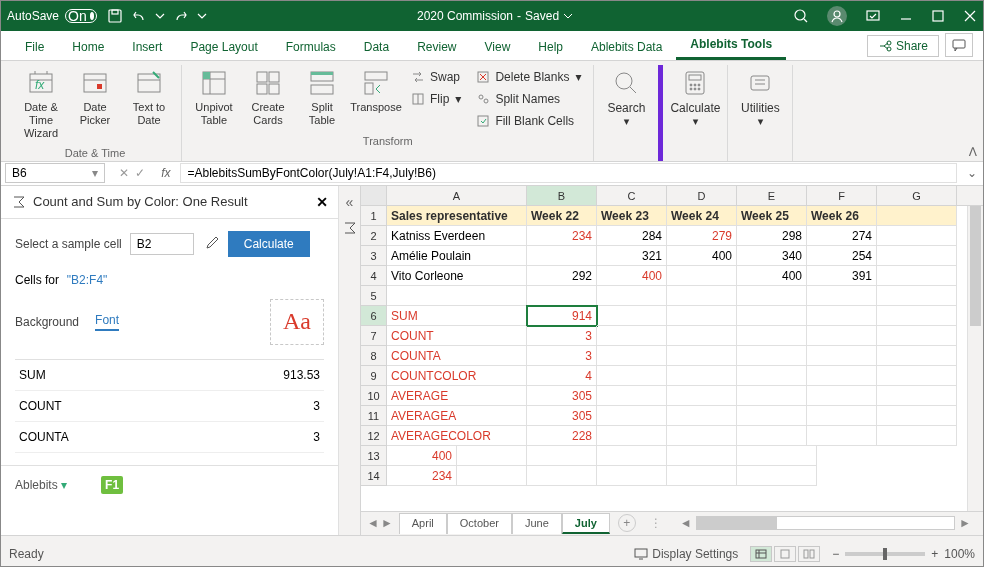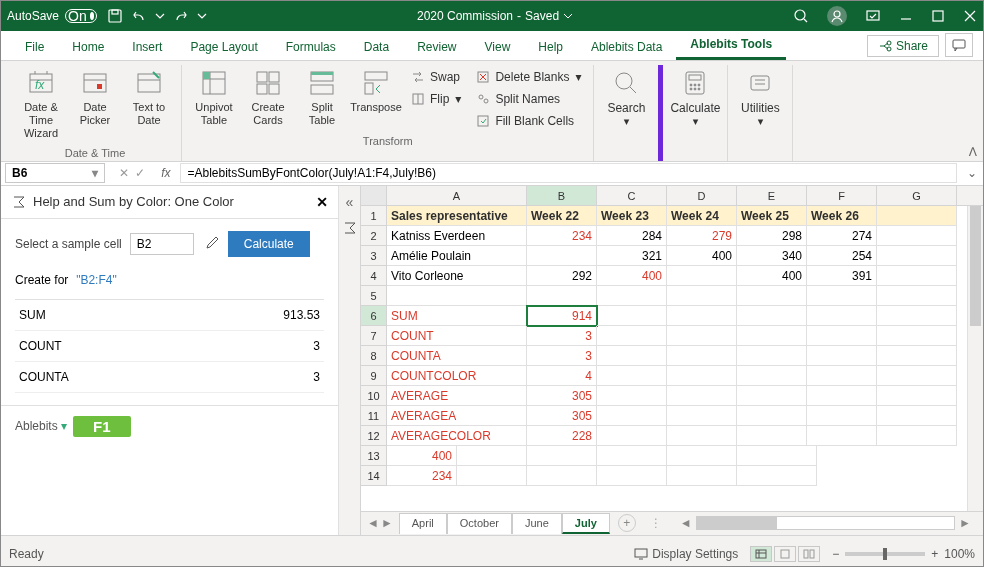--- a/index.html
+++ b/index.html
@@ -26,21 +26,21 @@
 .rgroup .items{display:flex;align-items:flex-start;gap:6px;}
 .rgroup .label{font-size:11px;color:#666;padding:4px 0 2px;}
 .ritem{display:flex;flex-direction:column;align-items:center;width:48px;text-align:center;cursor:pointer;padding:2px;}
 .ritem .icn{width:32px;height:32px;display:flex;align-items:center;justify-content:center;}
 .ritem .lbl{font-size:11px;line-height:1.2;color:#333;margin-top:2px;}
 .rsmall{display:flex;flex-direction:column;gap:2px;padding-top:2px;}
 .rsmall .rs{display:flex;align-items:center;gap:4px;font-size:11px;color:#333;padding:2px 4px;cursor:pointer;}
 .rsmall .rs .si{width:16px;height:16px;display:flex;align-items:center;justify-content:center;}
 .collapse{position:absolute;right:6px;bottom:2px;font-size:12px;color:#666;cursor:pointer;}
 .fbar{height:24px;border-bottom:1px solid #d4d4d4;display:flex;align-items:center;}
-.fbar .namebox{width:100px;border:1px solid #c8c8c8;margin:2px 4px;padding:2px 6px;display:flex;justify-content:space-between;align-items:center;font-weight:bold;}
+.fbar .namebox{width:100px;border:1px solid #c8c8c8;margin:2px 4px;padding:2px 6px;display:flex;justify-content:space-between;align-items:center;}
 .fbar .fxbtns{display:flex;align-items:center;gap:6px;padding:0 10px;color:#999;}
 .fbar .fxlabel{font-style:italic;color:#666;padding:0 6px;}
 .fbar .formula{flex:1;padding:2px 6px;border:1px solid #e0e0e0;margin:2px 4px;}
 .fbar .fdrop{padding:0 6px;color:#666;}
 .mainarea{display:flex;height:calc(100% - 30px - 30px - 110px - 24px - 22px);}
 .taskpane{width:360px;border-right:1px solid #d4d4d4;display:flex;}
 .tpcontent{flex:1;padding:0;}
 .tphead{display:flex;align-items:center;padding:8px 10px;border-bottom:1px solid #e0e0e0;}
 .tphead .tptitle{flex:1;font-size:13px;color:#333;}
 .tphead .close{font-size:14px;font-weight:bold;cursor:pointer;}
@@ -52,21 +52,21 @@
 .tprow .calcbtn{background:#2f7bbf;color:#fff;border:none;padding:6px 16px;cursor:pointer;font-size:12px;}
 .resultfor{font-size:14px;margin-bottom:12px;}
 .resultfor .range{color:#2f7bbf;}
 .bgfont{display:flex;align-items:center;gap:16px;margin-bottom:14px;}
 .bgfont .opt{font-size:12px;color:#666;cursor:pointer;padding-bottom:2px;}
 .bgfont .opt.active{color:#2f7bbf;border-bottom:2px solid #2f7bbf;}
 .preview{width:54px;height:46px;border:1px dashed #c8c8c8;display:flex;align-items:center;justify-content:center;color:#d93a2b;font-size:24px;font-family:'Times New Roman',serif;margin-left:auto;}
 .results{border-top:1px solid #e0e0e0;}
 .results .resrow{display:flex;justify-content:space-between;padding:8px 4px;border-bottom:1px solid #eee;font-size:12px;}
 .tpfoot{padding:10px 14px;border-top:1px solid #e0e0e0;display:flex;align-items:center;gap:6px;font-size:13px;color:#555;}
-.tpfoot .f1{background:#6fbf3f;color:#fff;font-size:15px;font-weight:bold;padding:2px 20px;border-radius:2px;}
+.tpfoot .f1{background:#6fbf3f;color:#fff;font-size:12px;font-weight:bold;padding:2px 4px;border-radius:2px;margin-left:28px;}
 .minibar{width:22px;background:#f3f2f1;border-left:1px solid #e0e0e0;display:flex;flex-direction:column;align-items:center;padding-top:8px;gap:10px;}
 .grid{flex:1;display:flex;flex-direction:column;overflow:hidden;}
 .colheads{display:flex;height:20px;background:#f3f2f1;border-bottom:1px solid #d4d4d4;}
 .colheads .corner{width:26px;border-right:1px solid #d4d4d4;background:#e8e8e8;}
 .colheads .ch{border-right:1px solid #d4d4d4;text-align:center;line-height:20px;color:#333;font-size:11px;}
 .colheads .ch.sel{background:#d2e8d7;}
 .gbody{flex:1;overflow:auto;position:relative;}
 .row{display:flex;height:20px;}
 .row .rh{width:26px;background:#f3f2f1;border-right:1px solid #d4d4d4;border-bottom:1px solid #d4d4d4;text-align:center;line-height:20px;font-size:11px;color:#333;}
 .row .rh.sel{background:#d2e8d7;}
@@ -388,34 +388,40 @@
   <div class="fdrop">⌄</div>
 </div>
 
 <div class="mainarea">
   <div class="taskpane">
     <div class="tpcontent">
       <div class="tphead">
         <svg width="16" height="16" style="stroke:#555;fill:none;">
             <path d="M3 3h10l-5 5 5 5H3"></path>
           </svg>
-        <div class="tptitle" style="margin-left:6px;">Help and Sum by Color: One Color</div>
+        <div class="tptitle" style="margin-left:6px;">Count and Sum by Color: One Result</div>
         <div class="close">✕</div>
       </div>
       <div class="tpbody">
         <div class="tprow">
           <label>Select a sample cell</label>
           <input class="cellinput" value="B2" style="">
           <svg class="picker" width="18" height="18" style="stroke:#555;fill:none;">
               <path d="M14 2l2 2-8 8-3 1 1-3 8-8z"></path>
             </svg>
           <button class="calcbtn">Calculate</button>
         </div>
         <div class="resultfor">
-          <span>Create for</span>&nbsp;&nbsp;<span class="range">"B2:F4"</span>
+          <span>Cells for</span>&nbsp;&nbsp;<span class="range">"B2:F4"</span>
+        </div>
+        <div class="bgfont">
+          <span style="color:#444;">Background</span>
+
+          <span class="opt active">Font</span>
+          <div class="preview">Aa</div>
         </div>
         <div class="results">
           <div class="resrow">
               <span>SUM</span>
               <span>913.53</span>
             </div>
           <div class="resrow">
               <span>COUNT</span>
               <span>3</span>
             </div>

